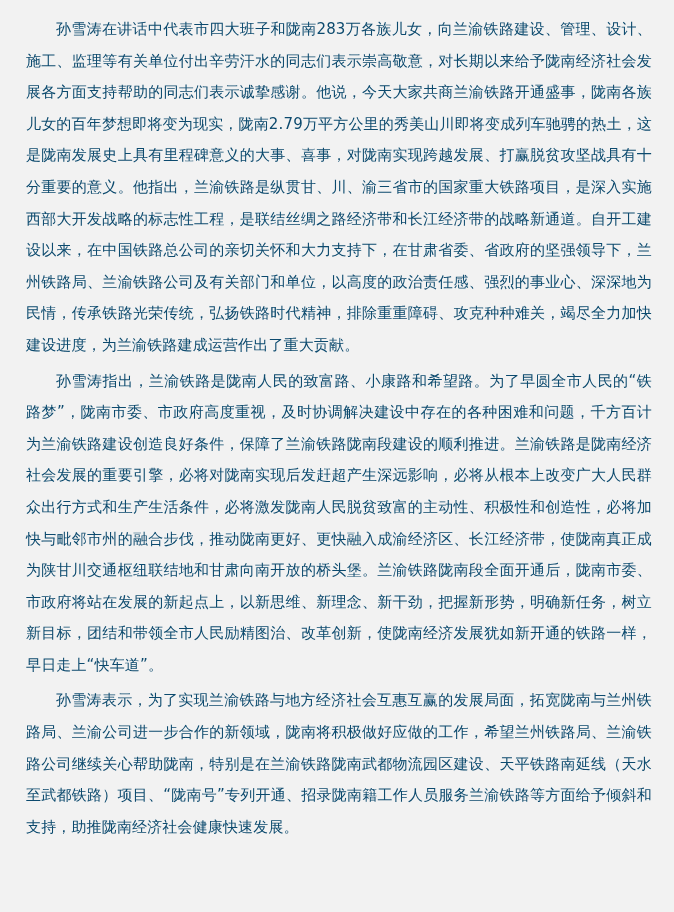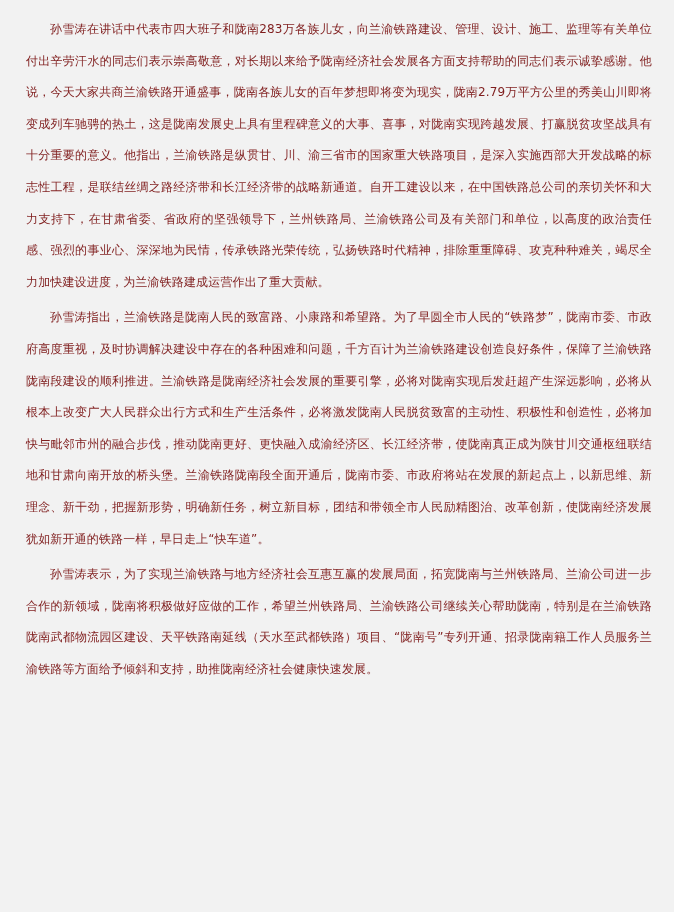--- a/index.html
+++ b/index.html
@@ -17,28 +17,28 @@
     height: 912px;
     box-sizing: border-box;
     background: #f2f2f2;
     padding: 14px 22px 10px 26px;
     overflow: hidden;
   }
   .article {
     color: #2b2b2b;
   }
   .para {
-    font-size: 12px;
+    font-size: 15px;
     line-height: 31.6px;
     text-align: justify;
     text-justify: inter-ideograph;
     text-indent: 2em;
     margin: 0 0 4px 0;
     letter-spacing: 0.15px;
-    color: #7f1d1d;
+    color: #0c4a6e;
   }
   .para:last-child {
     margin-bottom: 16px;
   }
 </style>
 </head>
 <body>
 
 <div class="page">
   <div class="article">

